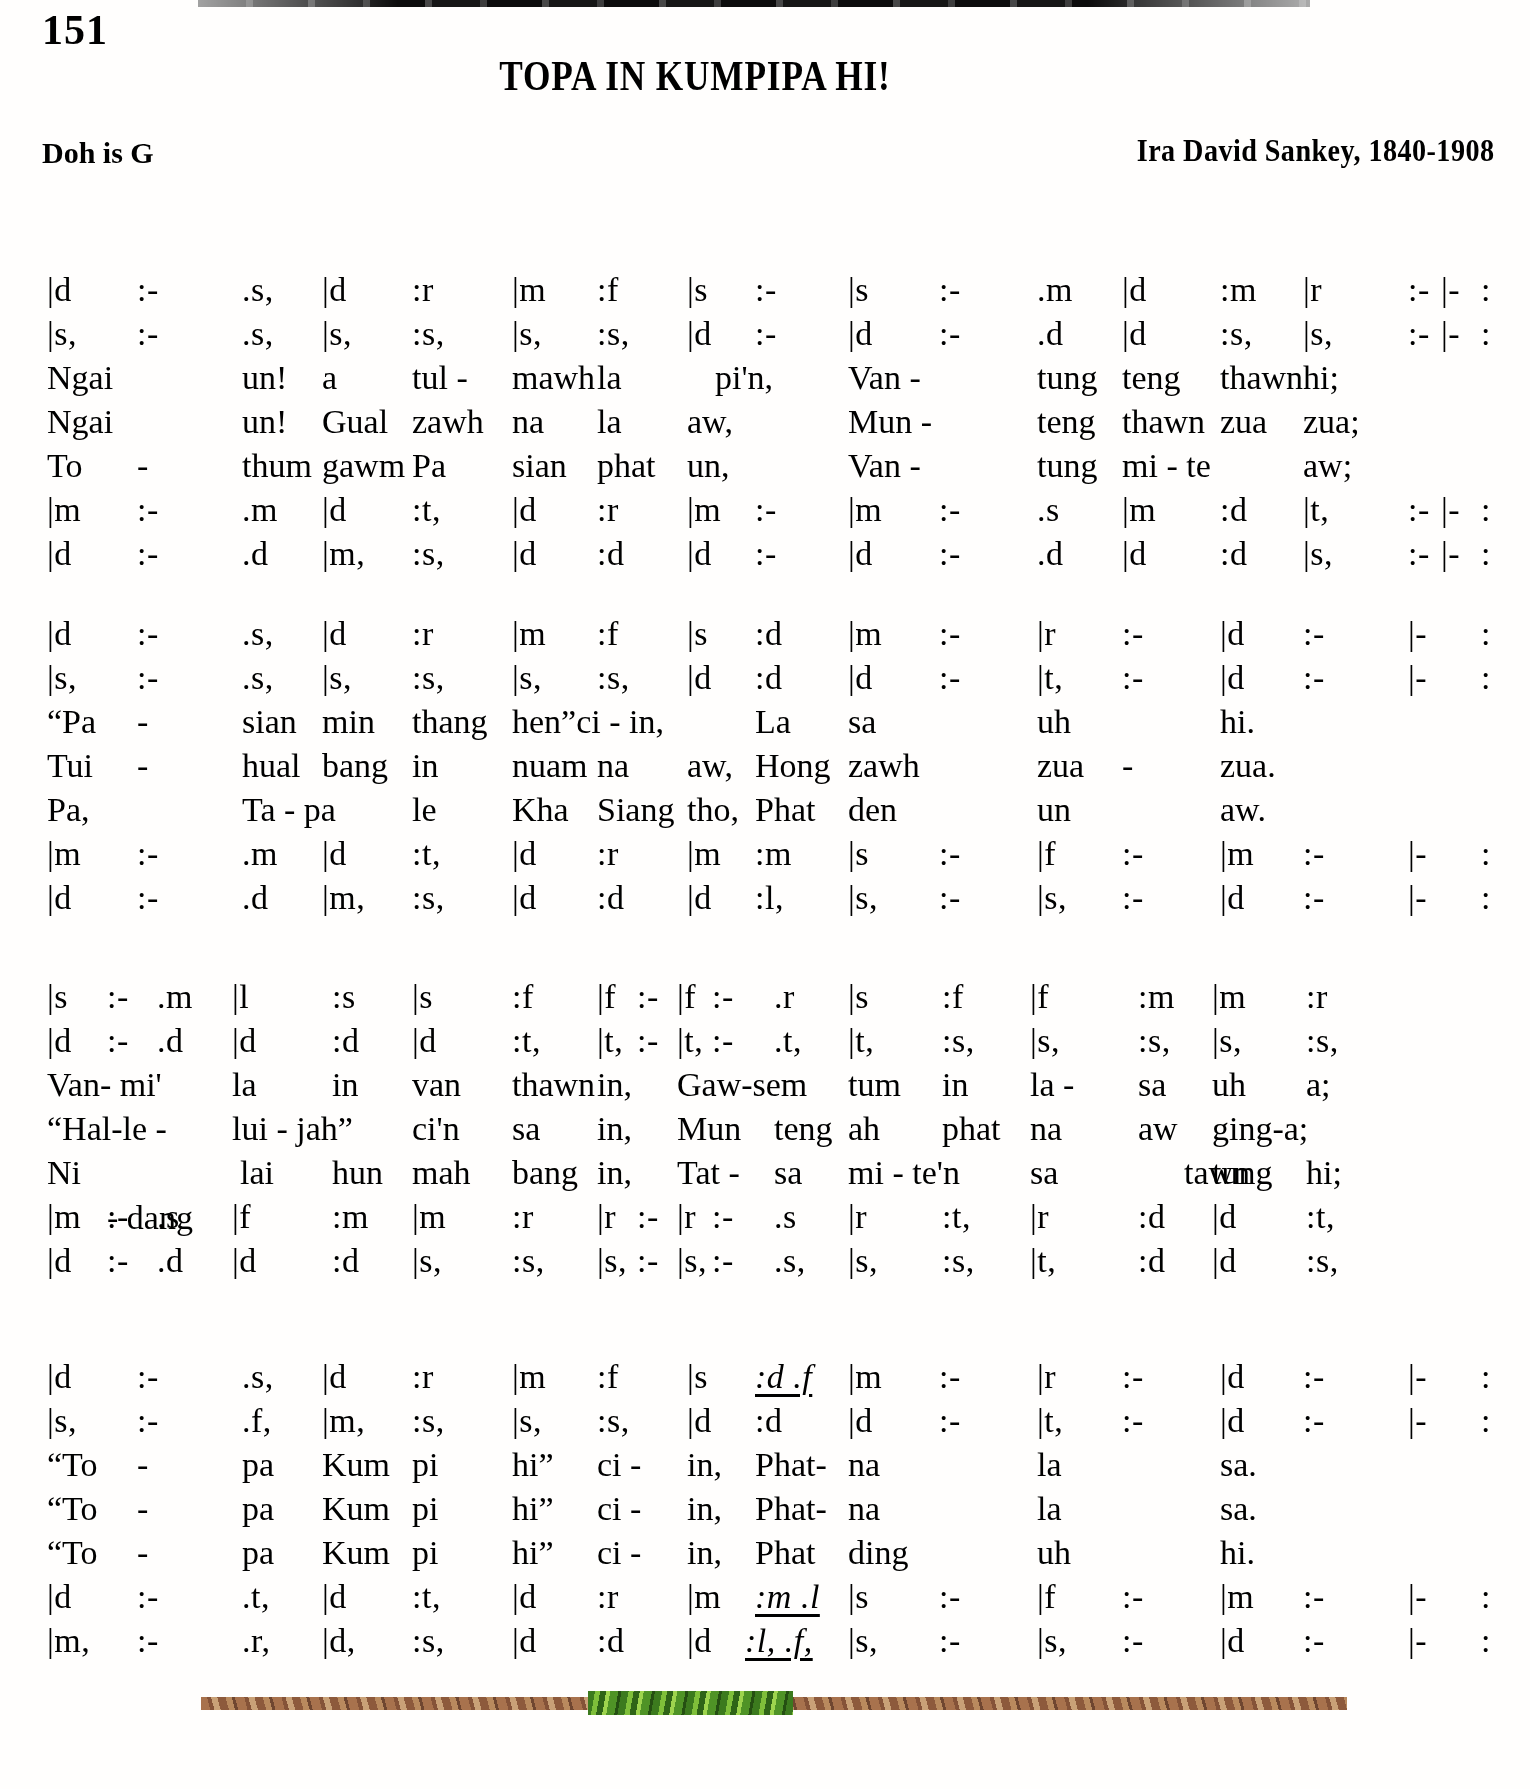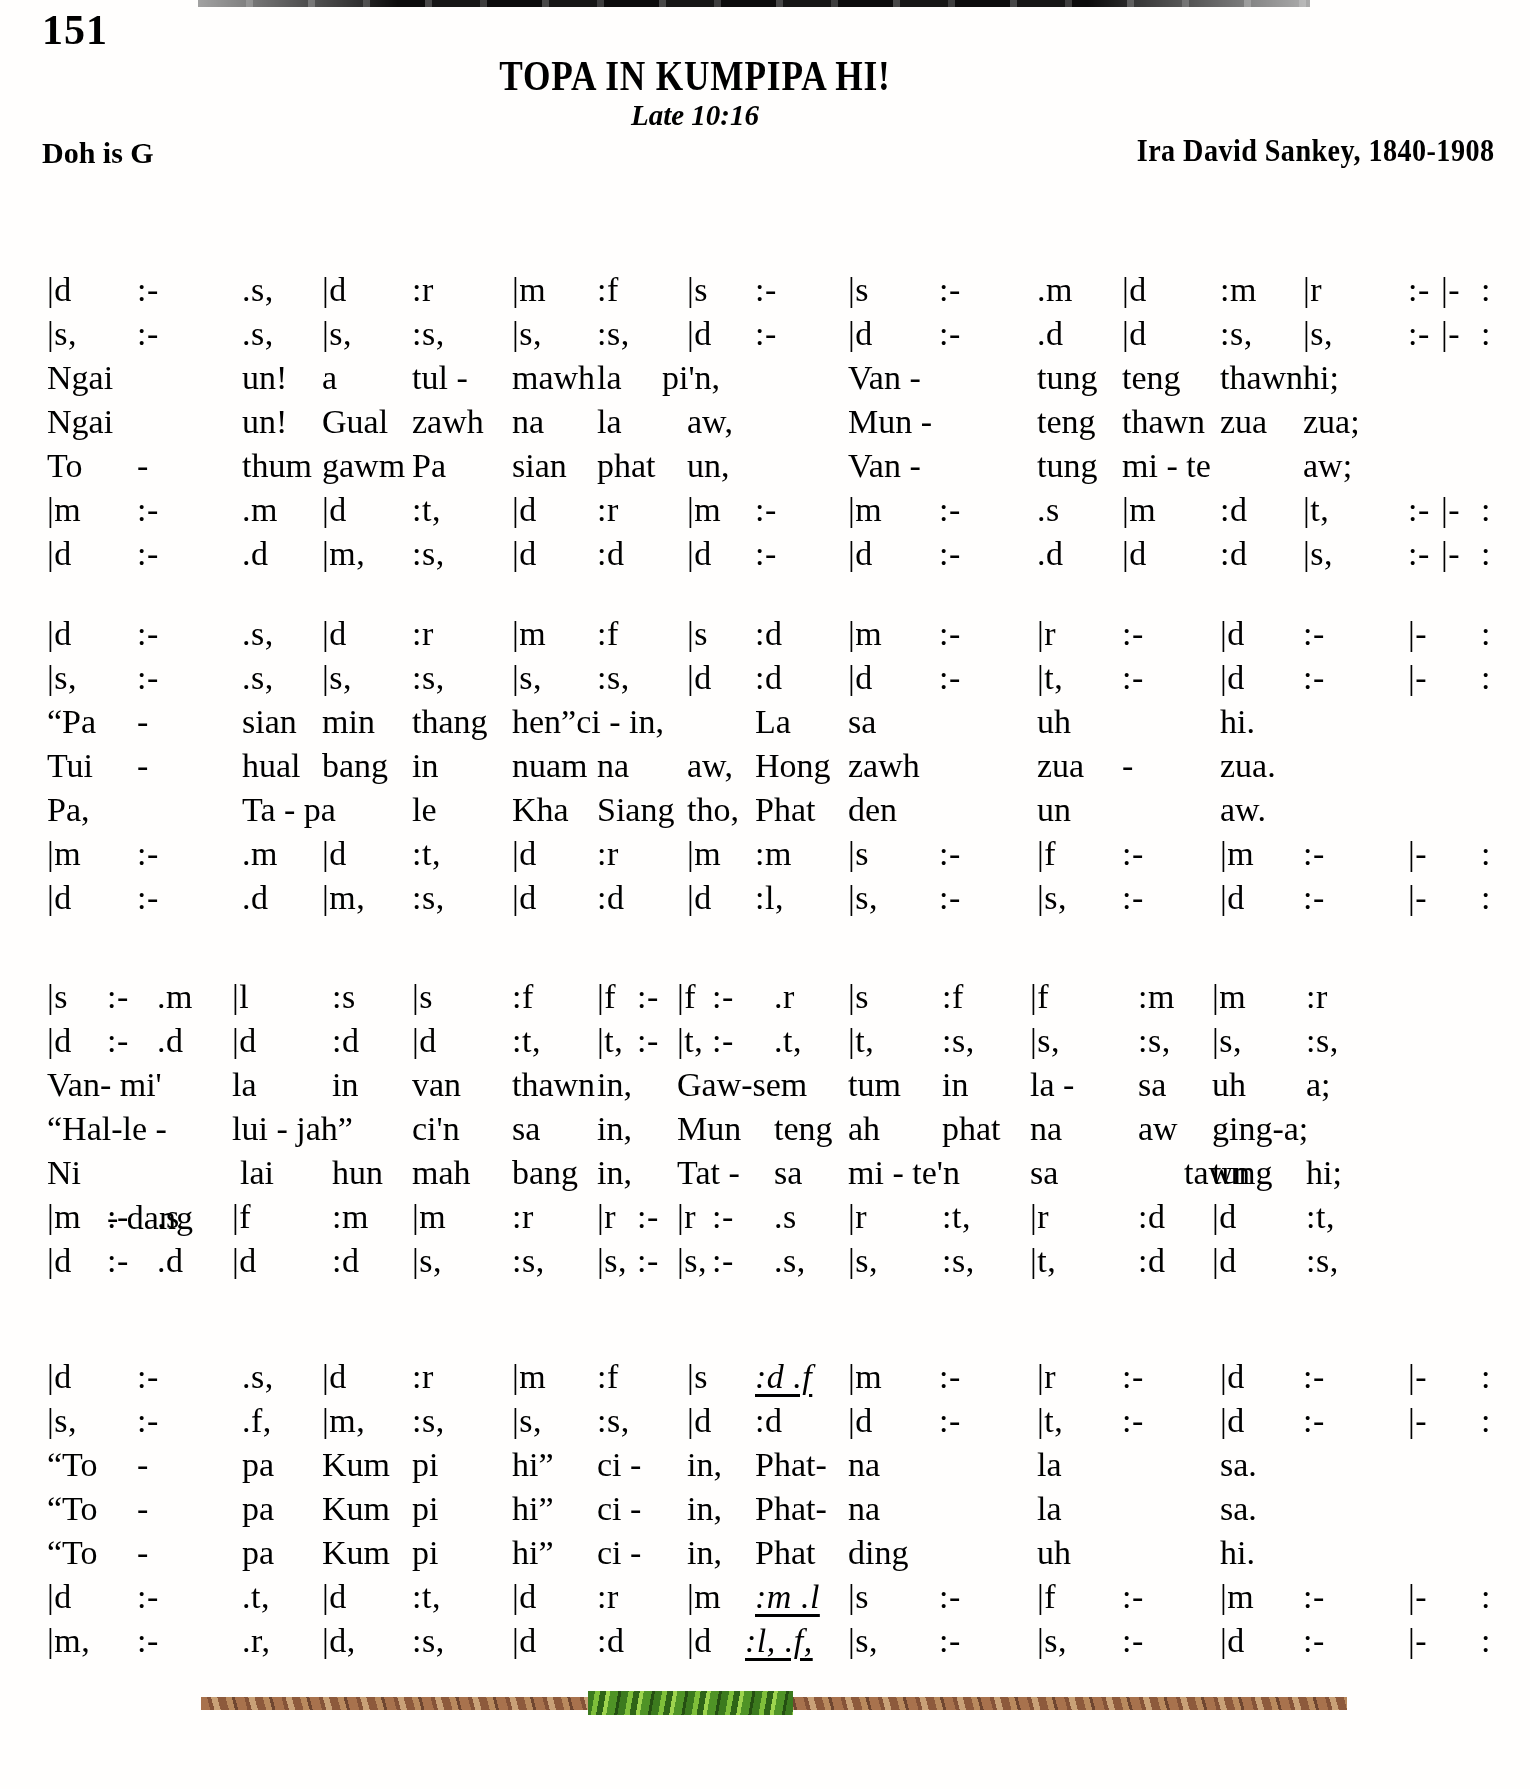--- a/index.html
+++ b/index.html
@@ -63,21 +63,20 @@
   }
 </style>
 </head>
 <body>
 
 <div class="page">
   <div class="top-strip"></div>
 
   <div class="page-number">151</div>
   <div class="title">TOPA IN KUMPIPA HI!</div>
-  <div class="subtitle">Late 10:16</div>
   <div class="key-note">Doh is G</div>
   <div class="composer">Ira David Sankey, 1840-1908</div>
 
   <div class="systems">
       <div class="system system-1">
         <div class="srow music">
           <span class="tok" style="left: 47px;">|d</span>
           <span class="tok" style="left: 137px;">:-</span>
           <span class="tok" style="left: 242px;">.s,</span>
           <span class="tok" style="left: 322px;">|d</span>
@@ -116,21 +115,21 @@
           <span class="tok" style="left: 1441px;">|-</span>
           <span class="tok" style="left: 1481px;">:</span>
         </div>
         <div class="srow lyric">
           <span class="tok" style="left: 47px;">Ngai</span>
           <span class="tok" style="left: 242px;">un!</span>
           <span class="tok" style="left: 322px;">a</span>
           <span class="tok" style="left: 412px;">tul -</span>
           <span class="tok" style="left: 512px;">mawh</span>
           <span class="tok" style="left: 597px;">la</span>
-          <span class="tok" style="left: 662px;">pi'n,</span>
+          <span class="tok" style="left: 715px;">pi'n,</span>
           <span class="tok" style="left: 848px;">Van -</span>
           <span class="tok" style="left: 1037px;">tung</span>
           <span class="tok" style="left: 1122px;">teng</span>
           <span class="tok" style="left: 1220px;">thawn</span>
           <span class="tok" style="left: 1303px;">hi;</span>
         </div>
         <div class="srow lyric">
           <span class="tok" style="left: 47px;">Ngai</span>
           <span class="tok" style="left: 242px;">un!</span>
           <span class="tok" style="left: 322px;">Gual</span>

